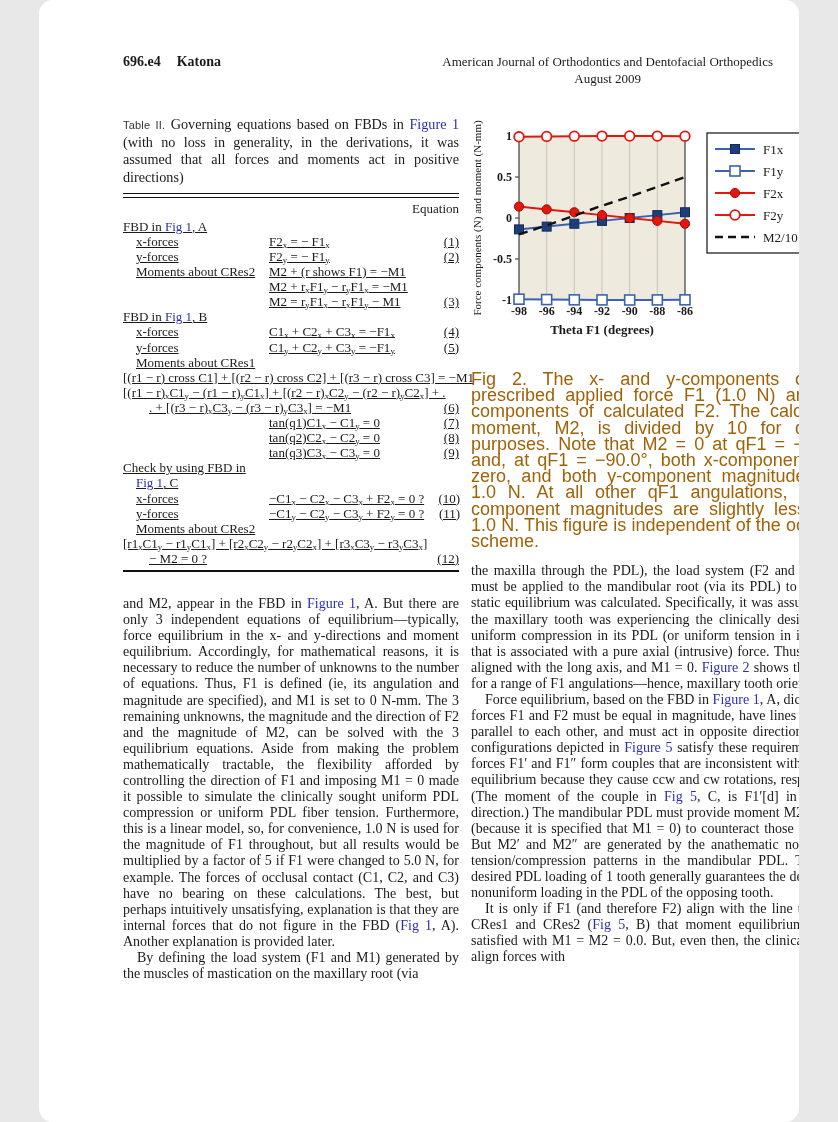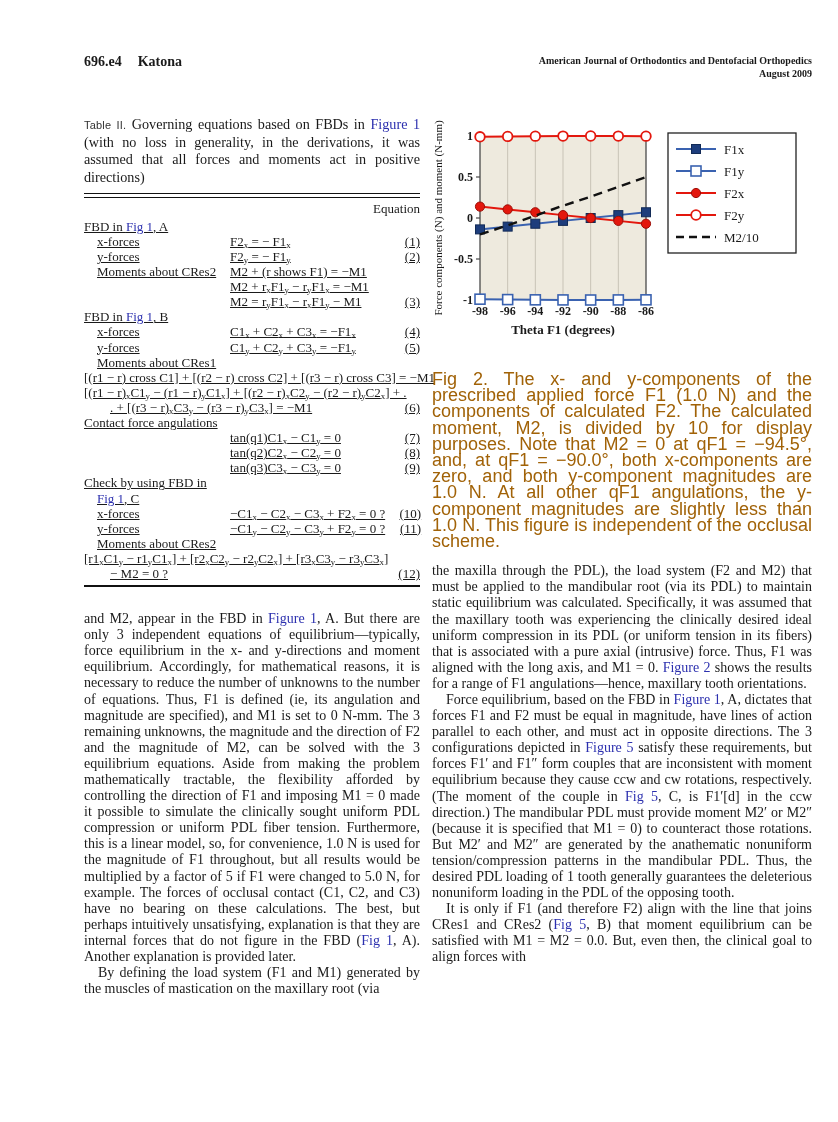--- a/index.html
+++ b/index.html
@@ -1,28 +1,28 @@
 <!DOCTYPE html>
 <html><head>
 <meta charset="utf-8">
 <style>
   html,body{margin:0;padding:0;background:#e8e8e8;}
   .page{
-    position:relative;width:838px;height:1122px;background:#ffffff;
+    position:relative;width:760px;height:1122px;background:#ffffff;
     margin:0 auto;overflow:hidden;
-    font-family:"Liberation Serif", serif;color:#1a1a1a;
+    font-family:"Liberation Serif", serif;color:#1a1a1a;border-radius:14px;
   }
   
   .runhead{
     position:absolute;top:54px;left:84px;right:26px;
     display:flex;justify-content:space-between;align-items:flex-start;
   }
   .folio-line{font-size:14px;font-weight:bold;}
   .folio-line .author{margin-left:16px;}
-  .journal-line{font-size:10px;font-weight:bold;text-align:right;line-height:1.3;}
+  .journal-line{font-size:13px;font-weight:normal;text-align:center;line-height:1.3;}
   
   .columns{
     position:absolute;top:116px;left:84px;right:26px;
     display:flex;gap:12px;
   }
   .col-left{width:336px;flex:0 0 336px;}
   .col-right{width:380px;flex:0 0 380px;}
   
   .tbl-caption{font-size:14.2px;line-height:1.24;text-align:justify;}
   .tbl-caption .tbl-label{
@@ -134,21 +134,20 @@
             </div>
             <div class="trow full">
               <span class="tfull">[(r1 − r)<sub>x</sub>C1<sub>y</sub> − (r1 − r)<sub>y</sub>C1<sub>x</sub>] + [(r2 − r)<sub>x</sub>C2<sub>y</sub> − (r2 − r)<sub>y</sub>C2<sub>x</sub>] + .</span>
               <span class="tnum"></span>
             </div>
             <div class="trow full2">
               <span class="tfull">. + [(r3 − r)<sub>x</sub>C3<sub>y</sub> − (r3 − r)<sub>y</sub>C3<sub>x</sub>] = −M1</span>
               <span class="tnum">(6)</span>
             </div>
             <div class="trow group">
-              <span class="tfull">Contact force angulations</span>
               <span class="tnum"></span>
             </div>
             <div class="trow eq">
               <span class="tlabel"></span>
               <span class="teq">tan(q1)C1<sub>x</sub> − C1<sub>y</sub> = 0</span>
               <span class="tnum">(7)</span>
             </div>
             <div class="trow eq">
               <span class="tlabel"></span>
               <span class="teq">tan(q2)C2<sub>x</sub> − C2<sub>y</sub> = 0</span>

